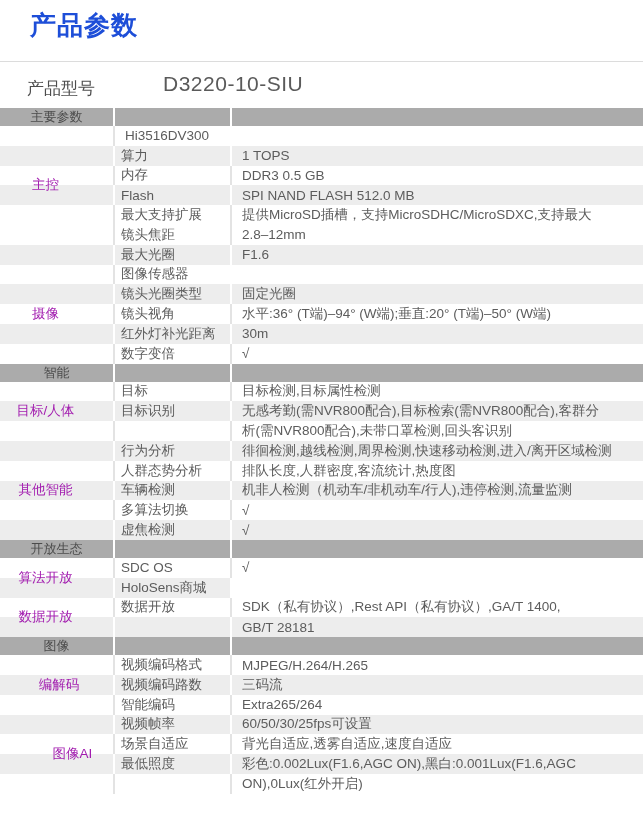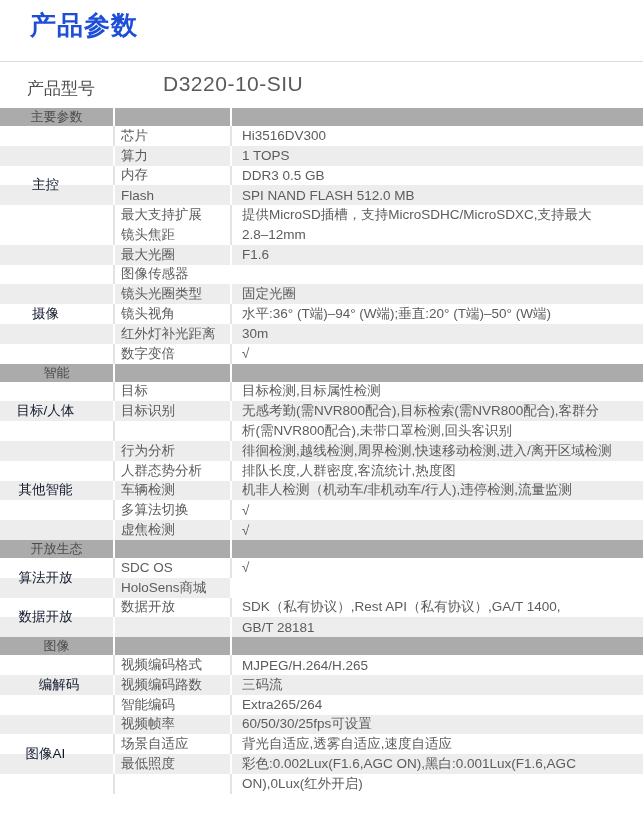--- a/index.html
+++ b/index.html
@@ -32,41 +32,40 @@
   .line { display:flex; height:19.8px; font-size:13.5px; color:#5c5c5c; }
   .line .c1 { width:113px; }
   .line .c2 { width:115px; margin-left:2px; padding-left:6px; display:flex; align-items:center; white-space:nowrap; }
   .line .c3 { flex:1; margin-left:2px; padding-left:10px; display:flex; align-items:center; white-space:nowrap; overflow:hidden; }
   .line.w .c1, .line.w .c2, .line.w .c3 { background:#ffffff; }
   .line.g .c1, .line.g .c2, .line.g .c3 { background:#ededed; }
   .line.w .c2, .line.w .c3 { box-shadow:-2px 0 0 #e3e3e3; }
 
   .group-label {
     position:absolute; left:0; width:91px; display:flex; align-items:center; justify-content:center;
-    font-size:13.5px; color:#0f172a; pointer-events:none; white-space:nowrap;
+    font-size:13.5px; color:#a21caf; pointer-events:none; white-space:nowrap;
   }
 </style>
 </head>
 <body>
 
 <div class="page">
   <div class="page-title">产品参数</div>
   <div class="top-rule"></div>
   <div class="model-label">产品型号</div>
   <div class="model-value">D3220-10-SIU</div>
   <div class="spec-table" id="spec-table">
       <div class="bar">
         <div class="c1">主要参数</div>
         <div class="c2"></div>
         <div class="c3"></div>
       </div>
       <div class="sec-body">
         <div class="line w">
           <div class="c1"></div>
-          <div class="c2">芯片</div>
           <div class="c3">Hi3516DV300</div>
         </div>
         <div class="line g">
           <div class="c1"></div>
           <div class="c2">算力</div>
           <div class="c3">1 TOPS</div>
         </div>
         <div class="line w">
           <div class="c1"></div>
           <div class="c2">内存</div>
@@ -231,16 +230,16 @@
         <div class="line g">
           <div class="c1"></div>
           <div class="c2">最低照度</div>
           <div class="c3">彩色:0.002Lux(F1.6,AGC ON),黑白:0.001Lux(F1.6,AGC</div>
         </div>
         <div class="line w">
           <div class="c1"></div>
           <div class="c2"></div>
           <div class="c3">ON),0Lux(红外开启)</div>
         </div>
-        <div class="group-label" style="top: 59.4px; height: 79.2px;">图像AI</div>
+        <div class="group-label" style="top: 59.4px; height: 79.2px; margin-left: 27px;">图像AI</div>
       </div>
     </div>
 </div>
 
 </body></html>

